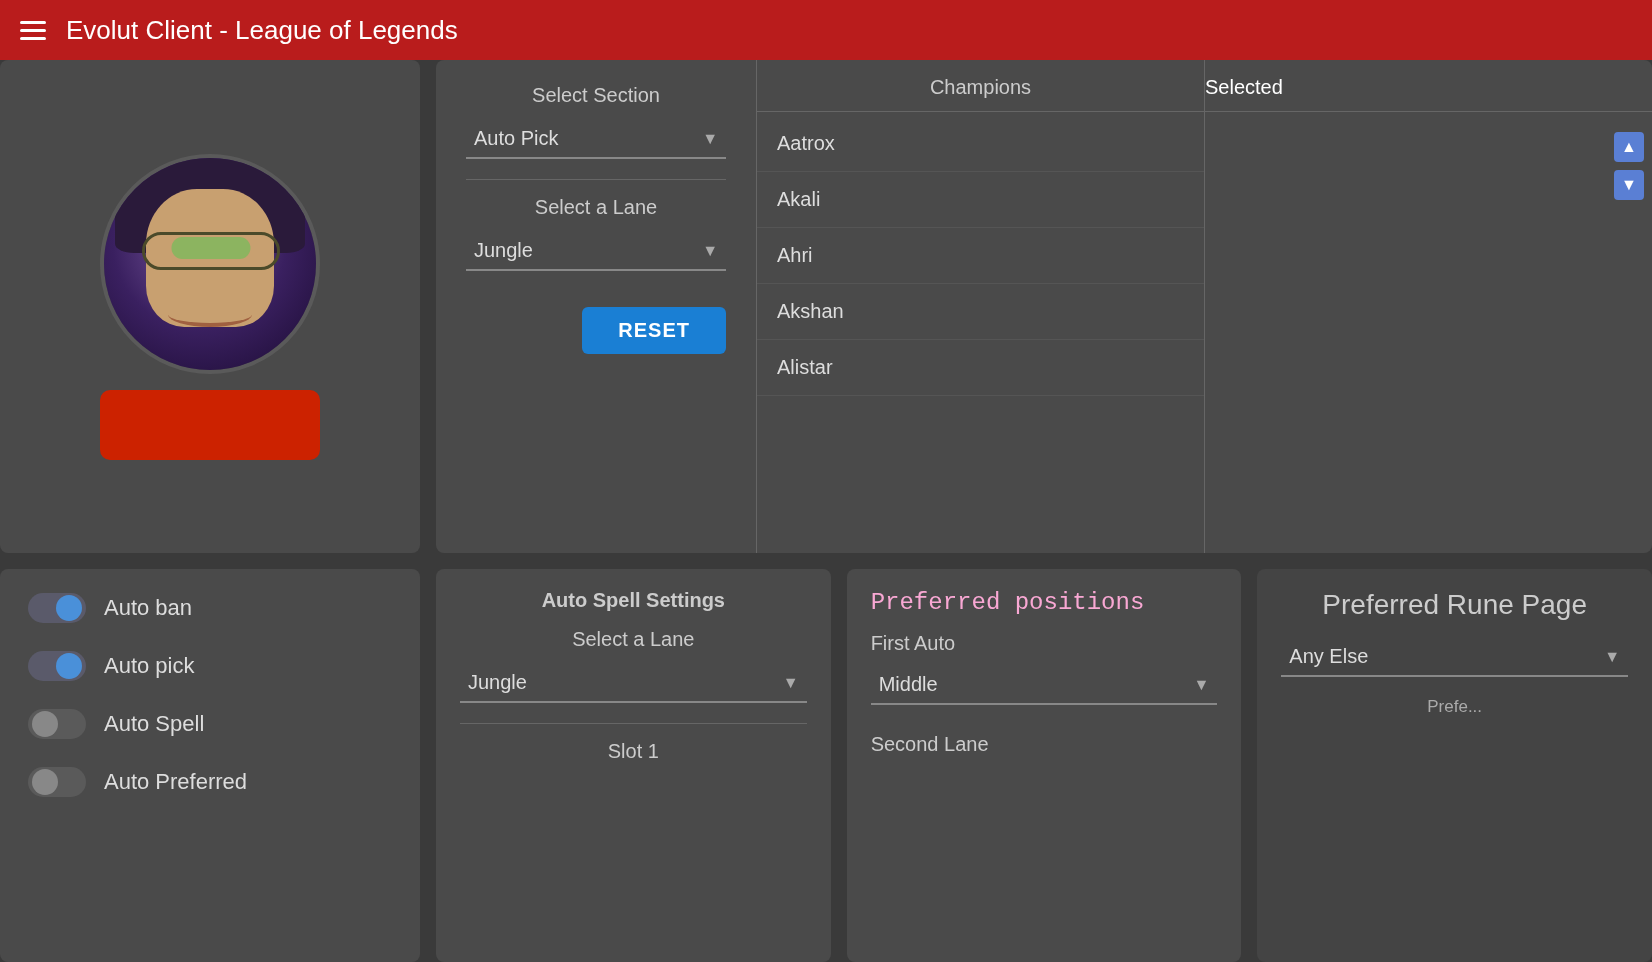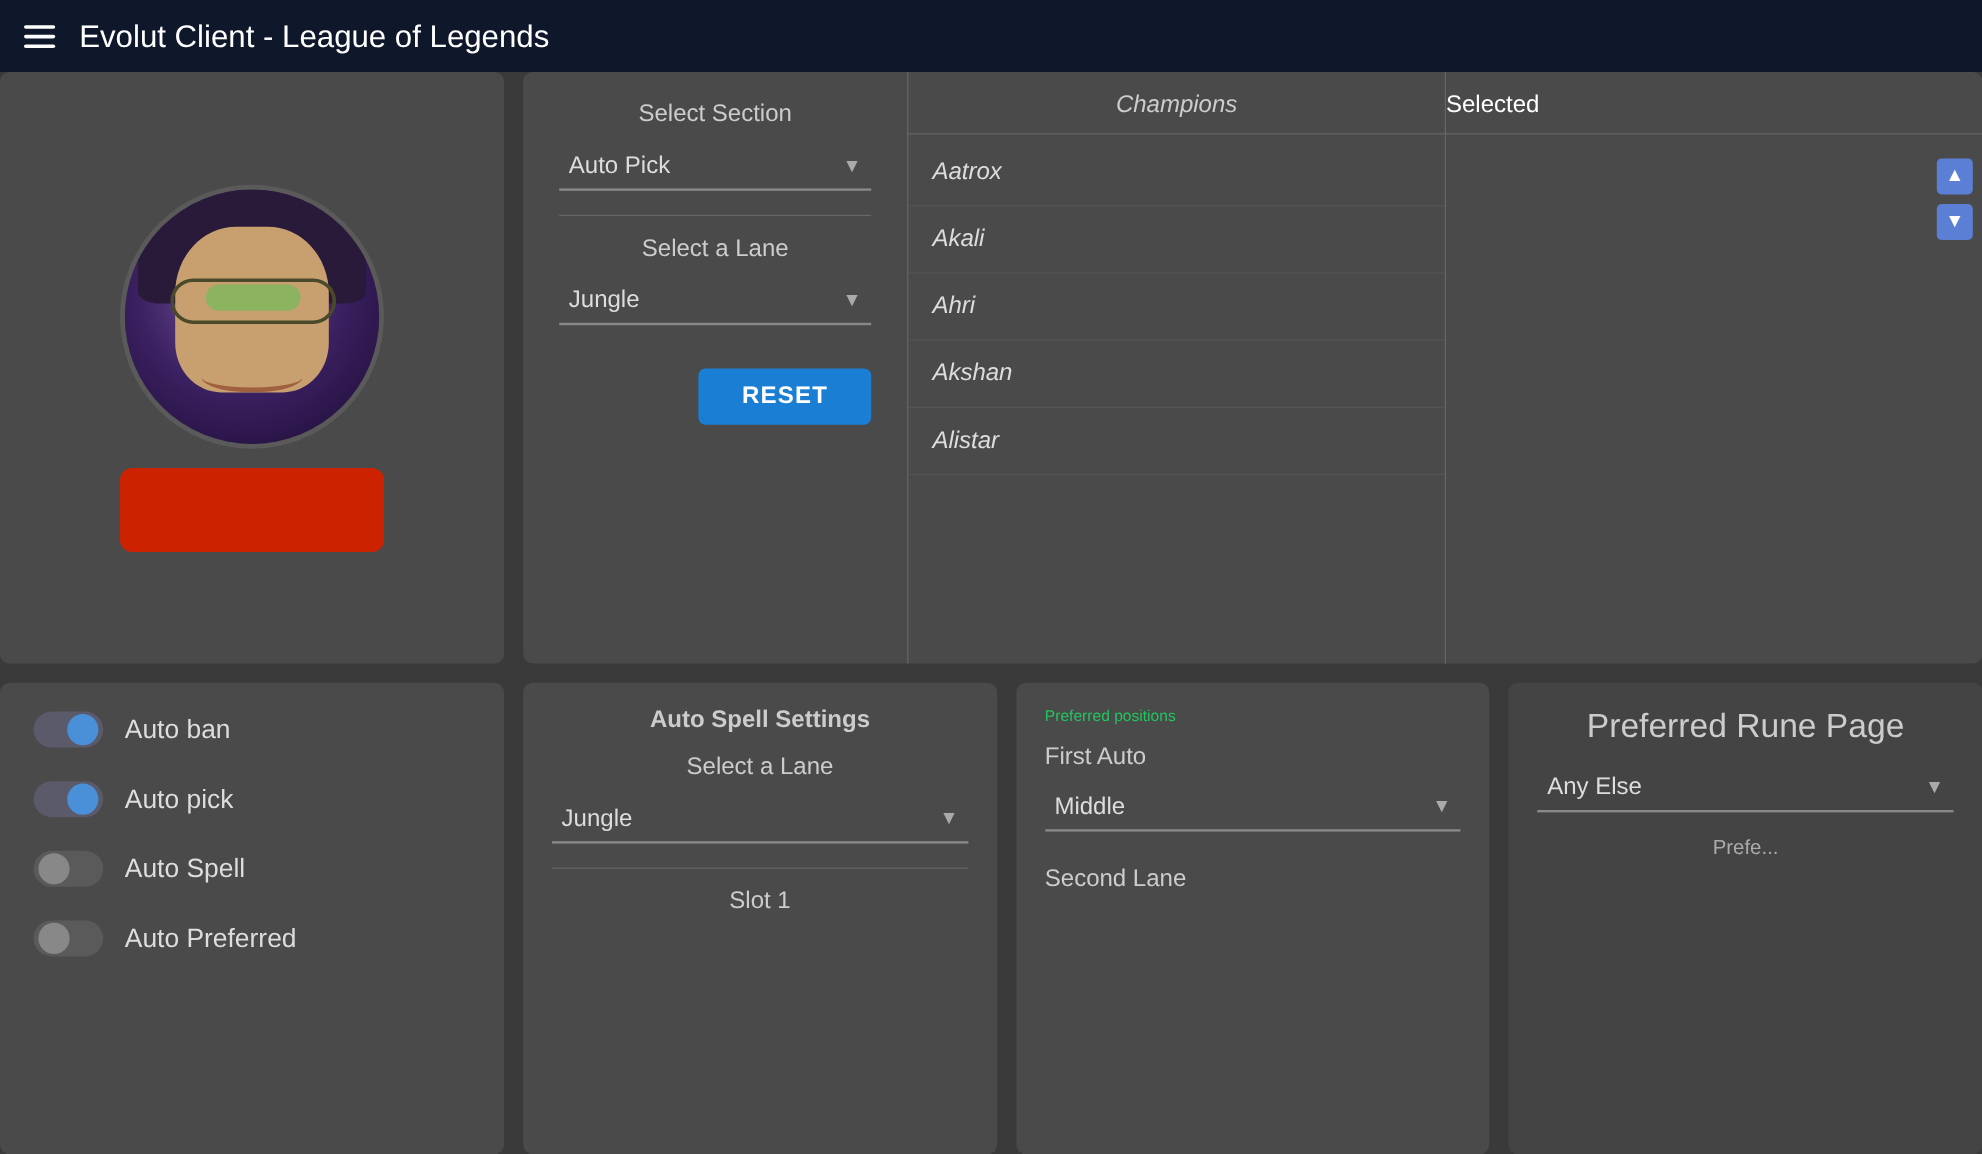--- a/index.html
+++ b/index.html
@@ -6,21 +6,21 @@
     body {
       width: 1652px;
       height: 962px;
       background: #3a3a3a;
       font-family: 'Segoe UI', Arial, sans-serif;
       overflow: hidden;
     }
 
     
     .header {
-      background: #0f172a;
+      background: #b91c1c;
       height: 60px;
       display: flex;
       align-items: center;
       padding: 0 20px;
       gap: 20px;
     }
     .hamburger {
       display: flex;
       flex-direction: column;
       gap: 5px;
@@ -195,21 +195,20 @@
       cursor: pointer;
       letter-spacing: 1px;
       float: right;
       margin-top: 16px;
     }
 
     
     .champions-col {
       padding: 16px 0 16px 0;
       border-left: 1px solid #666;
-      font-style: italic;
     }
     .champions-col-header {
       color: #cccccc;
       font-size: 20px;
       text-align: center;
       padding-bottom: 12px;
       border-bottom: 1px solid #666;
       margin-bottom: 4px;
     }
     .champ-list {
@@ -334,23 +333,24 @@
       padding-top: 16px;
       border-top: 1px solid #666;
       margin-top: 8px;
     }
 
     
     .positions-panel {
       padding: 20px 24px;
     }
     .positions-title {
-      color: #22c55e;
-      font-size: 13px;
+      color: #f9a8d4;
+      font-size: 24px;
       margin-bottom: 16px;
+      font-family: Liberation Mono, monospace;
     }
     .position-section-label {
       color: #cccccc;
       font-size: 20px;
       margin-bottom: 10px;
     }
     .position-second-label {
       color: #cccccc;
       font-size: 20px;
       margin-top: 28px;

